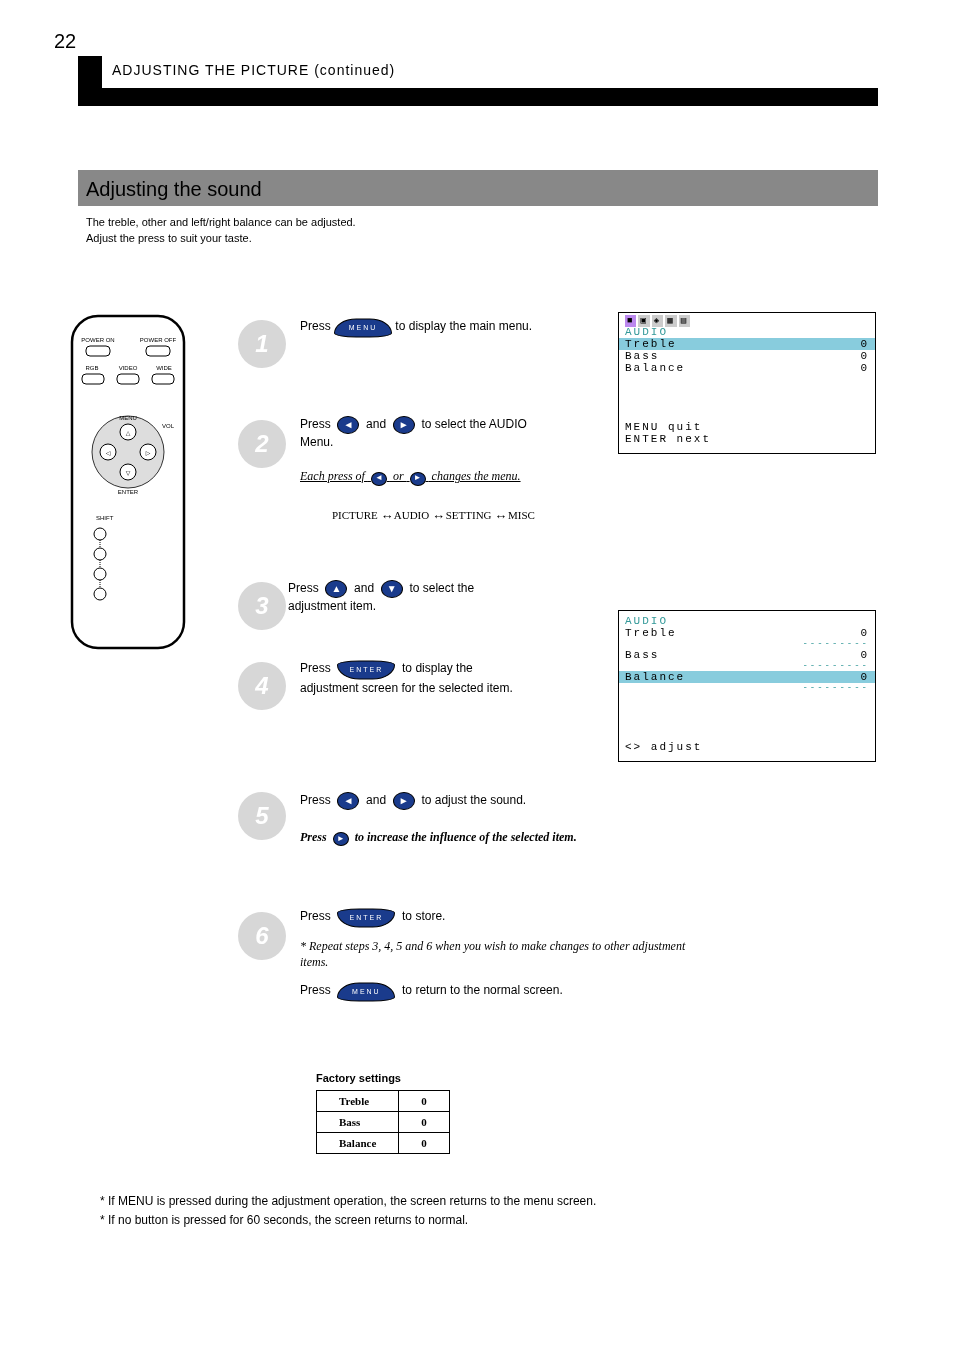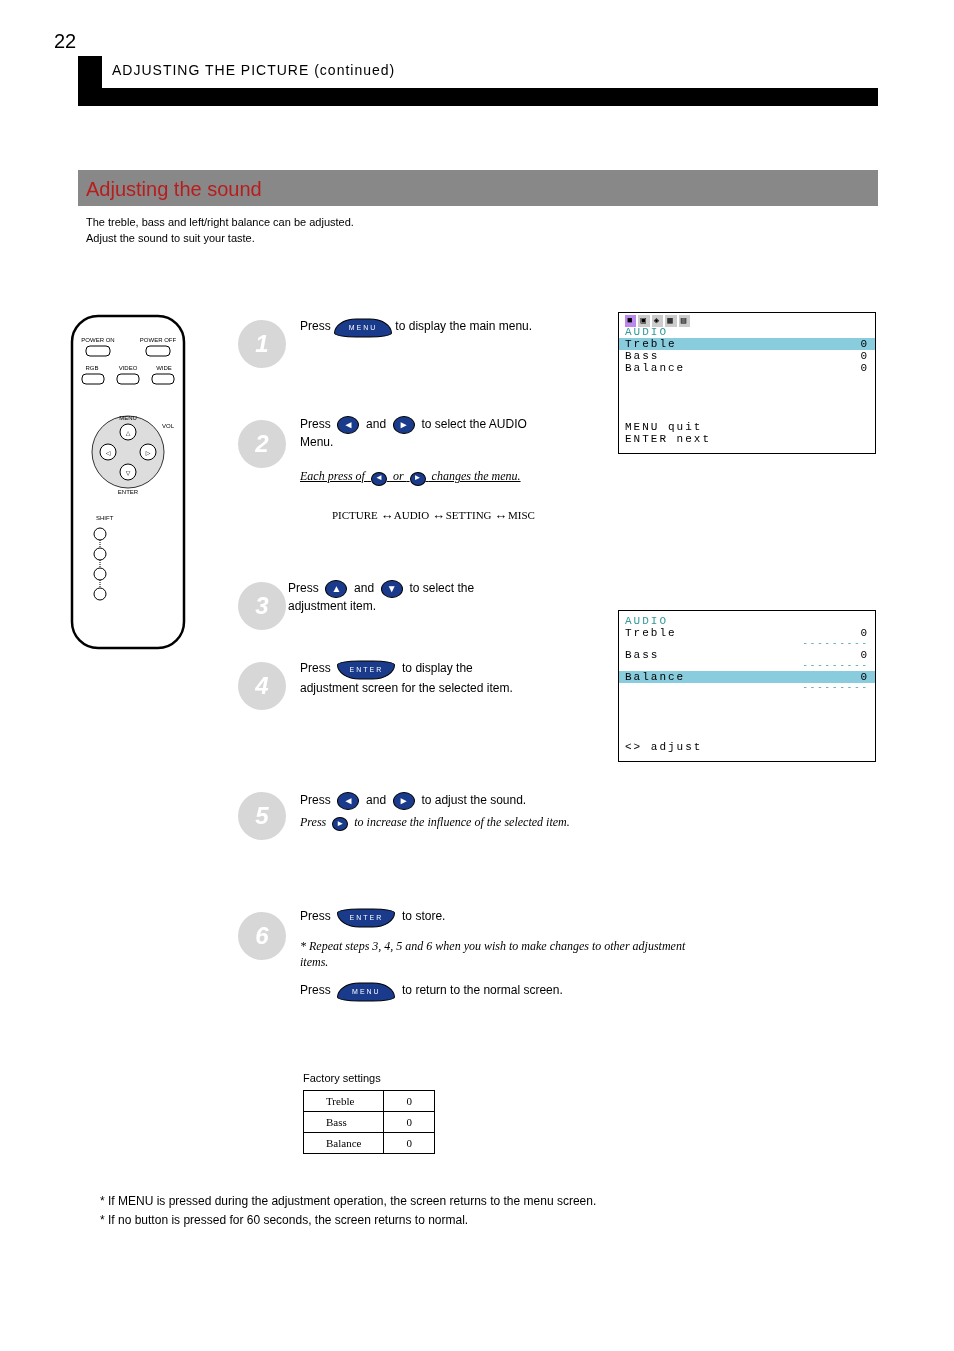--- a/index.html
+++ b/index.html
@@ -2,21 +2,21 @@
 <html><head>
 <meta charset="utf-8">
 <style>
   html, body { margin:0; padding:0; background:#fff; font-family:Helvetica, Arial, sans-serif; color:#000; }
   .page { width:954px; min-height:1351px; padding:40px 50px 0 50px; box-sizing:border-box; position:relative; }
   .page-num { position:absolute; left:54px; top:30px; font-size:20px; }
   .black-tab { position:absolute; left:78px; top:56px; width:24px; height:50px; background:#000; }
   .black-bar { position:absolute; left:78px; top:88px; width:800px; height:18px; background:#000; }
   .heading { position:absolute; left:112px; top:62px; font-size:14px; letter-spacing:1px;text-align:center; }
   .gray-band { position:absolute; left:78px; top:170px; width:800px; height:36px; background:#888; }
-  .gray-band-text { position:absolute; left:86px; top:178px; font-size:20px; color:#b91c1c; }
+  .gray-band-text { position:absolute; left:86px; top:178px; font-size:20px; color:#000000; }
   .subtitle { position:absolute; left:86px; top:215px; font-size:11px; line-height:1.45; width:800px; }
   .body { position:absolute; left:60px; top:312px; width:830px; }
 
   .remote { position:absolute; left:8px; top:0; width:120px; height:340px; }
   .remote-outer { stroke:#000; stroke-width:2.5; fill:#fff; }
   .remote-label { font-size:6px; font-family:Helvetica,Arial,sans-serif; text-anchor:middle; }
 
   .step-circle { position:absolute; width:48px; height:48px; border-radius:50%; background:#d7d7d7; color:#fff; display:flex; align-items:center; justify-content:center; font-size:24px; font-weight:bold; font-style:italic; }
 
   .blue-button { display:inline-block; width:56px; height:18px; background:#1a3b8c; color:#fff; font-size:7px; letter-spacing:2px; text-align:center; line-height:18px; border-radius:10px 10px 12px 12px / 50% 50% 50% 50%; position:relative; }
@@ -30,42 +30,42 @@
   .osd { position:absolute; width:256px; border:1px solid #000; background:#fff; font-family:'Courier New',monospace; font-size:11px; letter-spacing:2px; }
   .osd .cyan { background:#8cd; }
   .osd .row { display:flex; justify-content:space-between; padding:0 6px; }
   .osd .iconstrip { padding:2px 6px 0 6px; font-size:9px; }
   .osd .iconstrip span { background:#ccc; padding:1px 2px; margin-right:2px; }
   .osd .hint { padding:4px 6px; }
 
   .table-block { position:absolute; font-size:11px; line-height:1.4; font-family:'Times New Roman',serif;margin-left:32px; }
   .arrowpair { display:inline-block; font-family:Arial; font-size:13px; letter-spacing:-2px; }
 
-  .factory { position:absolute; left:243px; top:760px; font-size:11px; width:560px; }
+  .factory { position:absolute; left:256px; top:760px; font-size:11px; width:560px;font-weight:bold; }
   .factory table { border-collapse:collapse; margin-top:6px; }
   .factory td { border:1px solid #000; padding:4px 22px; font-size:11px; font-family:'Times New Roman',serif; }
 
   .foot { position:absolute; left:40px; top:880px; font-size:12px; width:530px; line-height:1.55; }
 </style>
 </head>
 <body>
 
 <div class="page">
 
   <div class="page-num">22</div>
   <div class="black-tab"></div>
   <div class="black-bar"></div>
   <div class="heading">ADJUSTING THE PICTURE (continued)</div>
 
   <div class="gray-band"></div>
   <div class="gray-band-text">Adjusting the sound</div>
 
   <div class="subtitle">
-    <span>The treble, bass and left/right balance can be adjusted.</span><br>
-    <span>Adjust the sound to suit your taste.</span>
+    <span>The treble, other and left/right balance can be adjusted.</span><br>
+    <span>Adjust the press to suit your taste.</span>
   </div>
 
   <div class="body">
 
     <svg class="remote" viewBox="0 0 120 340">
       <rect x="4" y="4" width="112" height="332" rx="26" ry="26" class="remote-outer"></rect>
 
       <text x="30" y="30" class="remote-label">POWER ON</text>
       <text x="90" y="30" class="remote-label">POWER OFF</text>
       <rect x="18" y="34" width="24" height="10" rx="4" fill="#fff" stroke="#000"></rect>
@@ -216,21 +216,21 @@
 
     <div class="step-circle" style="left:178px; top:480px;">
         <span>5</span>
       </div>
     <div style="position:absolute; left:240px; top:480px; width:360px;" class="steptext">
       <span>Press&nbsp;</span>
       <span class="tiny-arrow">◄</span>
       <span>&nbsp;and&nbsp;</span>
       <span class="tiny-arrow">►</span>
       <span>&nbsp;to adjust the sound.</span>
-      <div class="ital" style="margin-top:4px;">
+      <div class="ital" style="margin-top:19px;font-weight:bold;">
         <span>Press&nbsp;</span>
         <span class="tiny-arrow" style="width:14px;height:12px;font-size:8px;">►</span>
         <span>&nbsp;to increase the influence of the selected item.</span>
       </div>
     </div>
 
     <div class="step-circle" style="left:178px; top:600px;">
         <span>6</span>
       </div>
     <div style="position:absolute; left:240px; top:596px; width:400px;" class="steptext">

